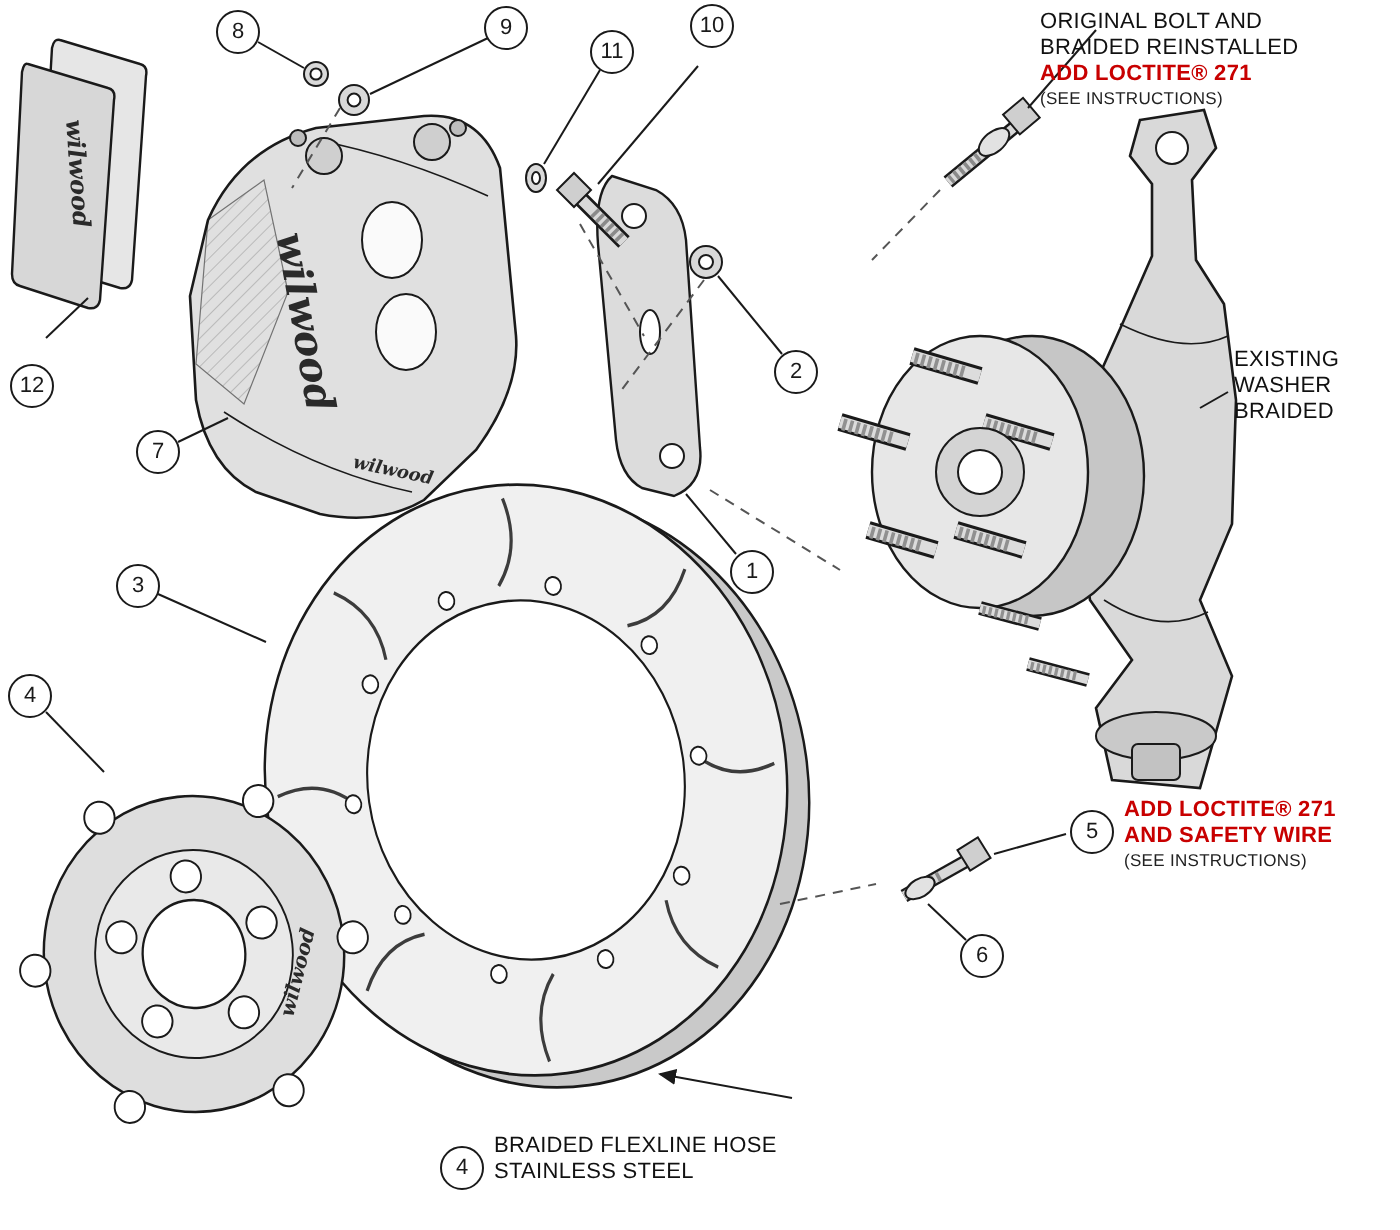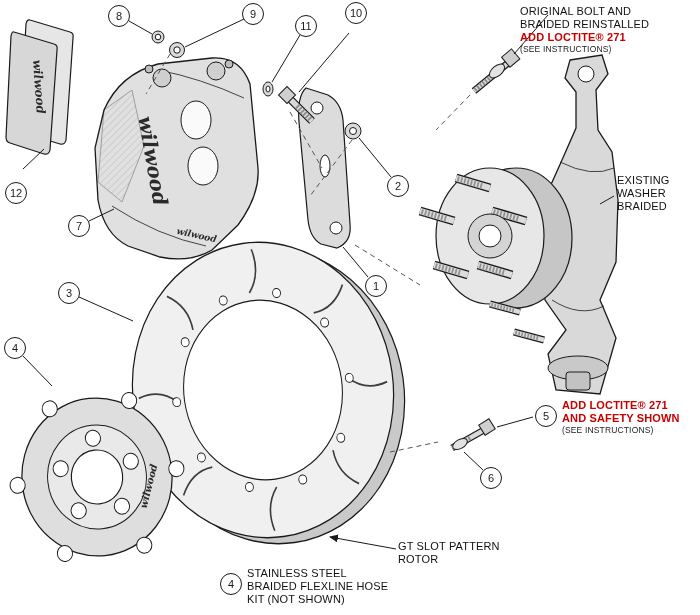--- a/index.html
+++ b/index.html
@@ -250,28 +250,23 @@
 </div>
 
 <div class="label" style="left:617px;top:174px">
   <div>EXISTING</div>
   <div>WASHER</div>
   <div>BRAIDED</div>
 </div>
 
 <div class="label" style="left:562px;top:399px">
   <div class="red">ADD LOCTITE® 271</div>
-  <div class="red">AND SAFETY SHOWN</div>
+  <div class="red">AND SAFETY WIRE</div>
   <div class="instr">(SEE INSTRUCTIONS)</div>
 </div>
 
-<div class="label" style="left:398px;top:540px">
-  <div>GT SLOT PATTERN</div>
-  <div>ROTOR</div>
-</div>
 
 <div class="label" style="left:247px;top:567px">
+  <div>BRAIDED FLEXLINE HOSE</div>
   <div>STAINLESS STEEL</div>
-  <div>BRAIDED FLEXLINE HOSE</div>
-  <div>KIT (NOT SHOWN)</div>
 </div>
 
 </div>
 
 </body></html>

